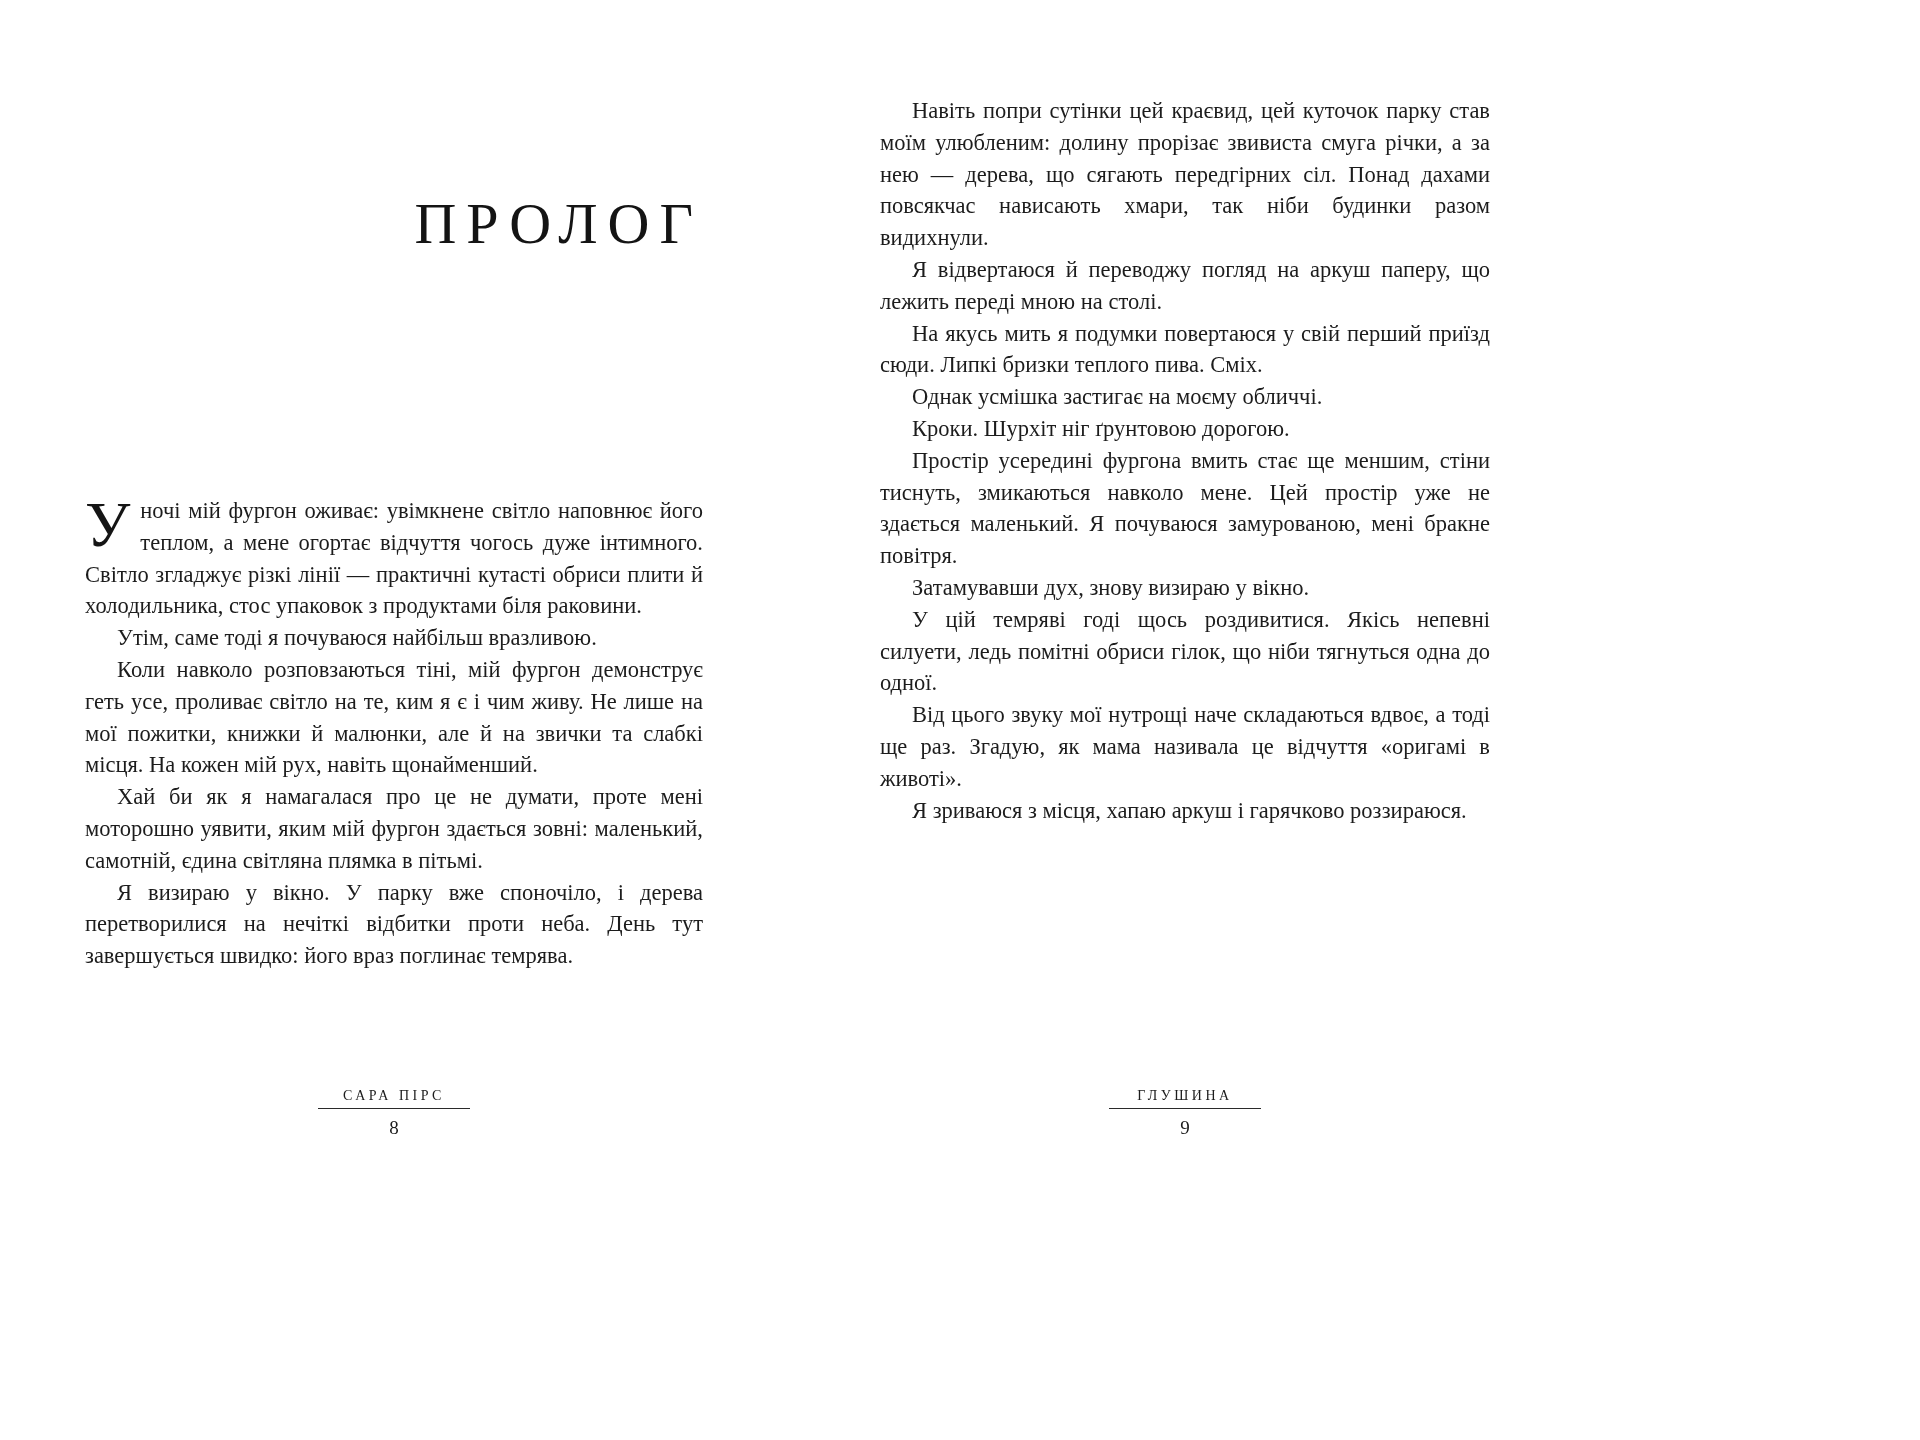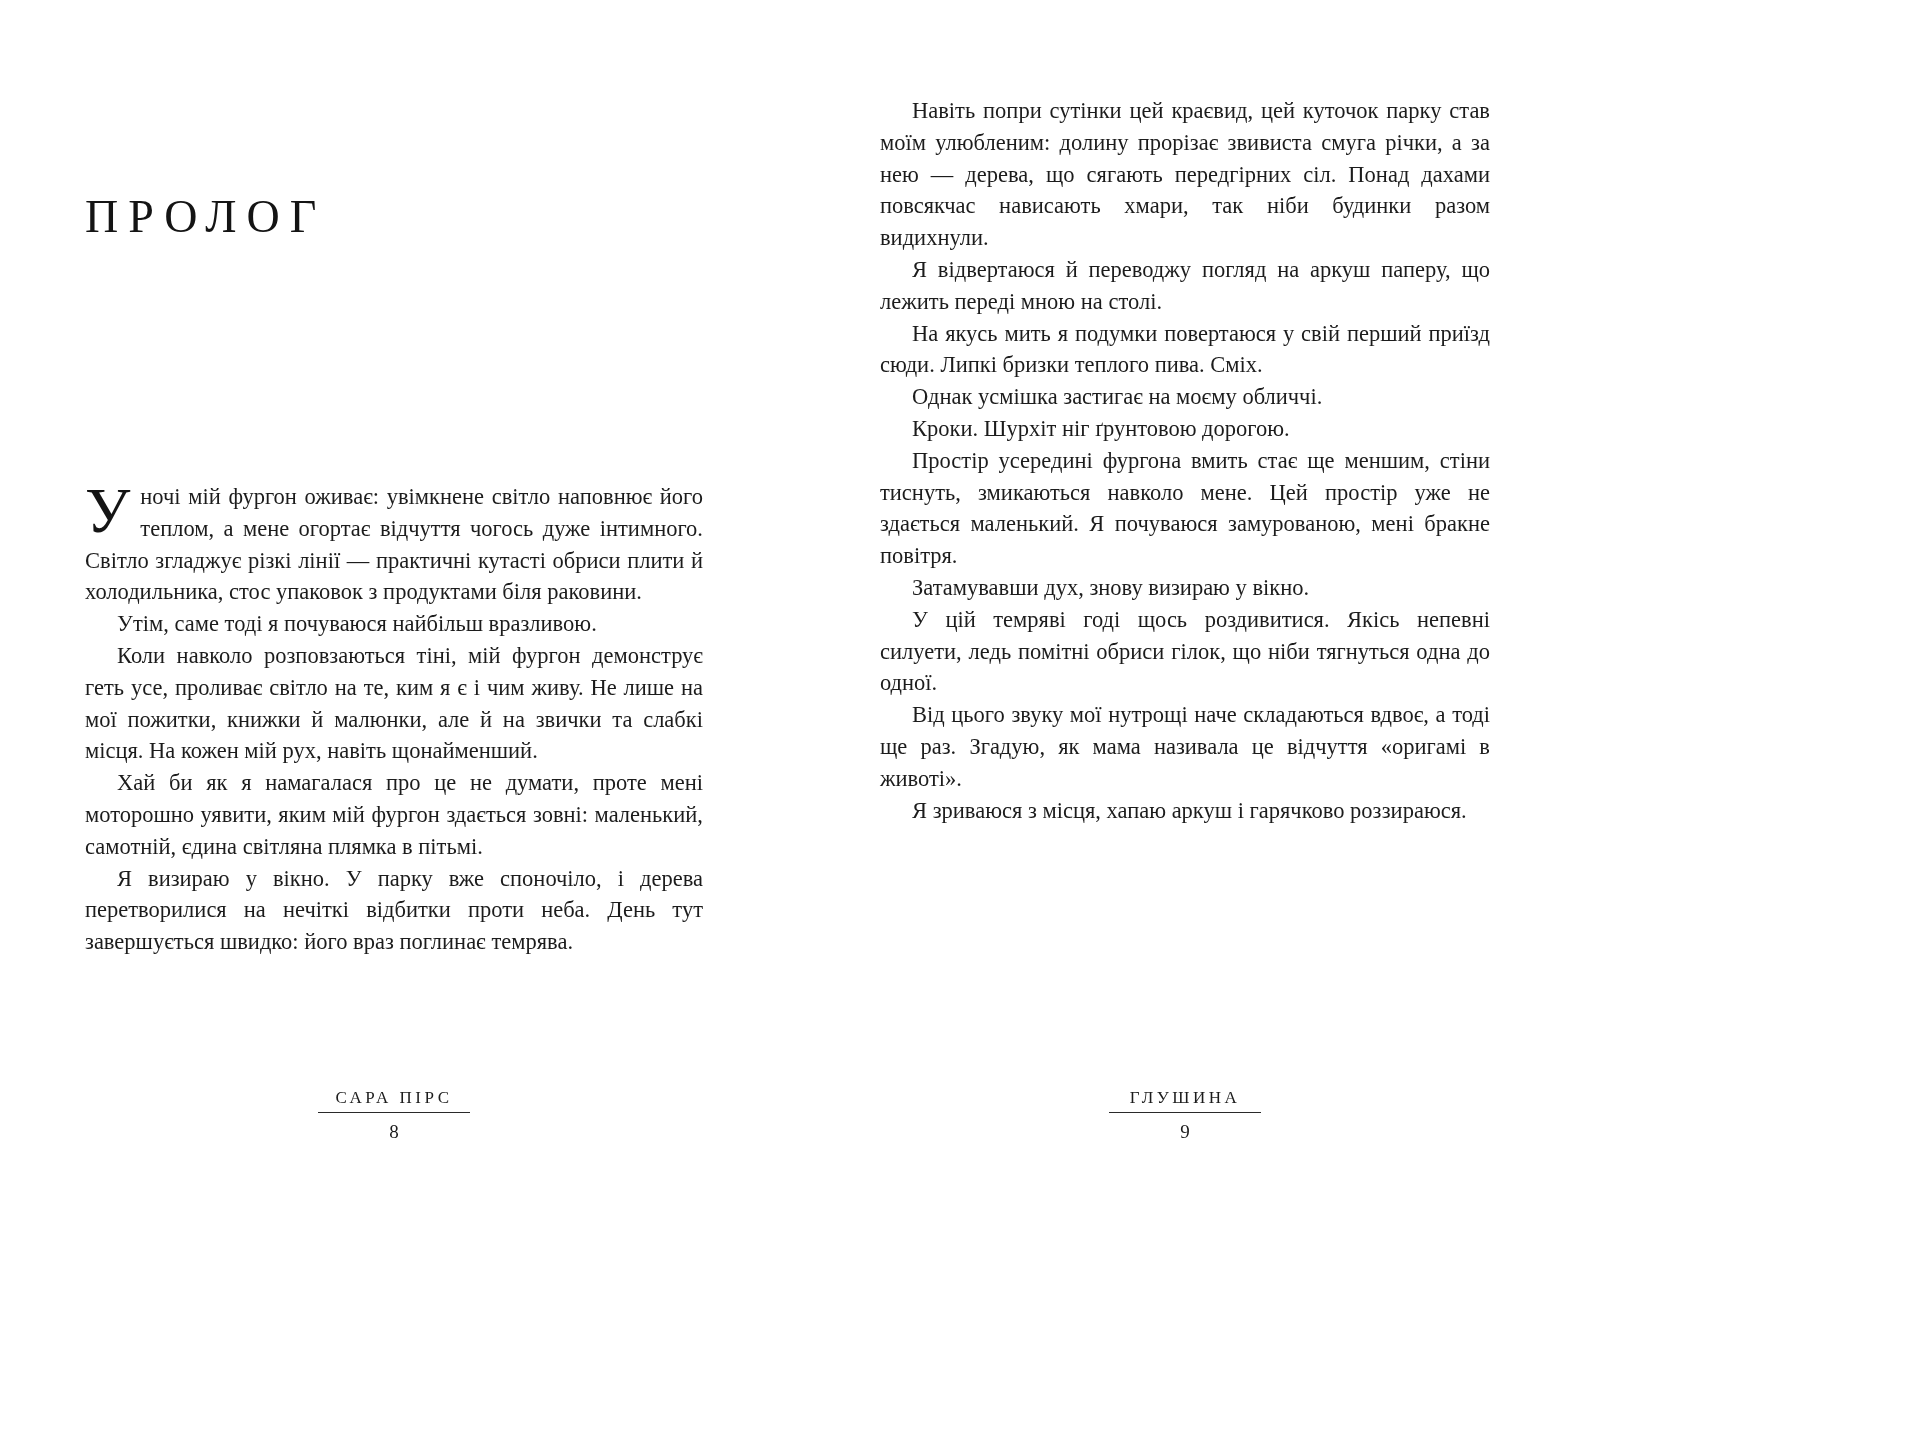--- a/index.html
+++ b/index.html
@@ -21,23 +21,23 @@
   .page {
     position: absolute;
     top: 0;
     height: 1228px;
   }
   .page-left  { left: 85px;  width: 618px; }
   .page-right { left: 880px; width: 610px; }
 
   .chapter-title {
     margin: 190px 0 0 0;
-    text-align: left;
+    text-align: right;
     font-weight: normal;
-    font-size: 46px;
+    font-size: 58px;
     letter-spacing: 10px;
     color: #141414;
   }
 
   .body-text {
     text-align: justify;
     font-size: 22.5px;
     line-height: 31.8px;
     color: #1c1c1c;
   }
@@ -61,21 +61,21 @@
   }
 
   .footer {
     position: absolute;
     top: 1088px;
     left: 0;
     width: 100%;
     text-align: center;
   }
   .running-head {
-    font-size: 17px;
+    font-size: 14px;
     letter-spacing: 3.5px;
     color: #1c1c1c;
   }
   .footer-rule {
     width: 152px;
     height: 0;
     border-bottom: 1.5px solid #2a2a2a;
     margin: 4px auto 0 auto;
   }
   .page-num {

